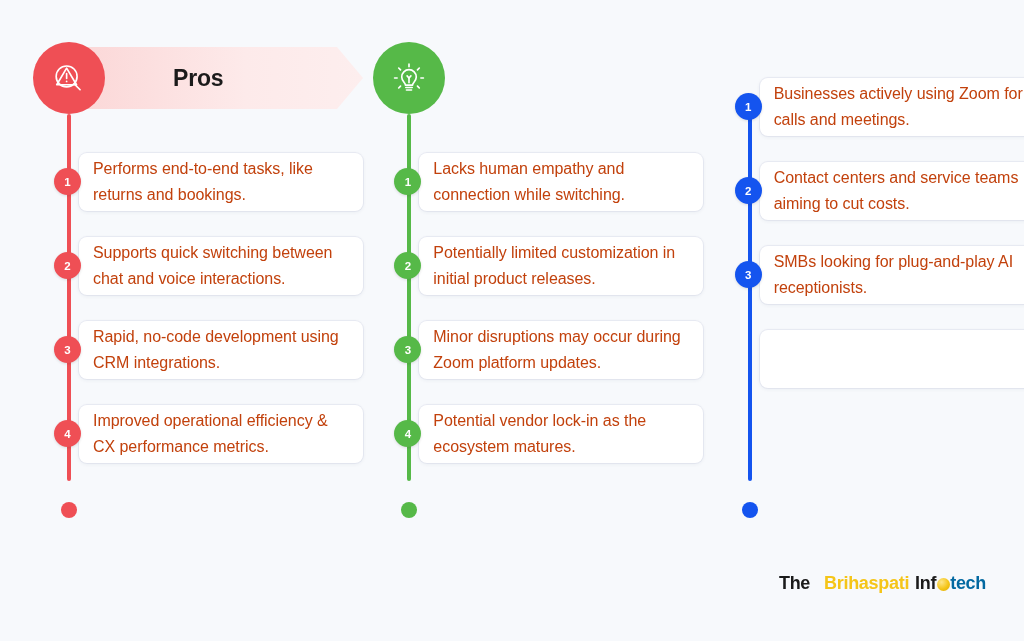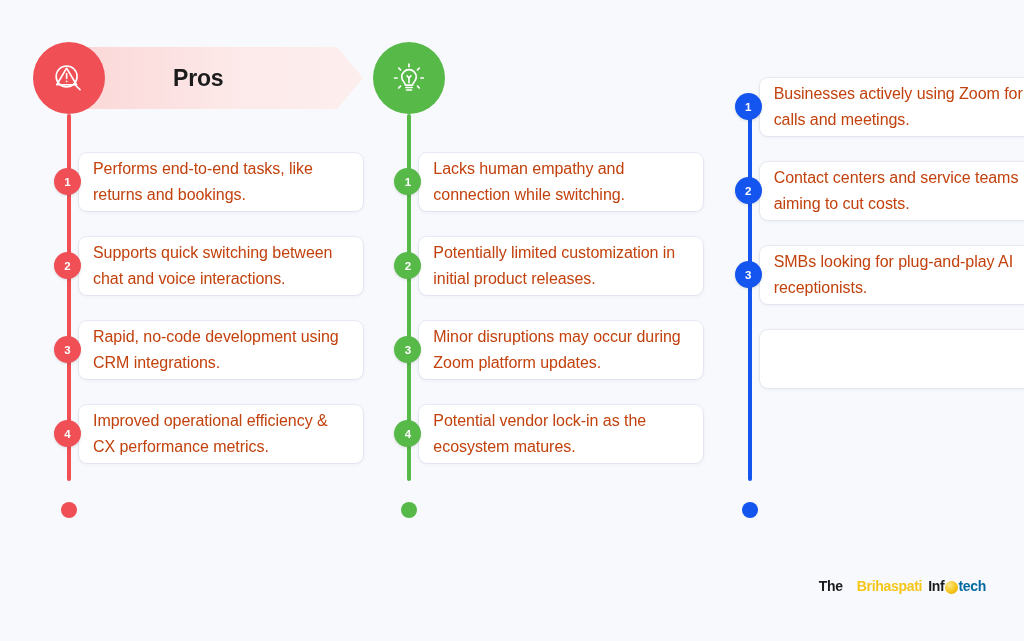--- a/index.html
+++ b/index.html
@@ -141,21 +141,21 @@
     box-shadow: 0 1px 3px rgba(0,0,0,0.12);
   }
 
   
   .footer {
     position: absolute;
     right: 38px;
     bottom: 47px;
     display: flex;
     align-items: center;
-    font-size: 14px;
+    font-size: 18px;
     font-weight: bold;
     letter-spacing: -0.3px;
   }
   .foot-the { color: #1b1b1b; }
   .foot-brand { color: #f5c518; margin-left: 14px; }
   .foot-inf { color: #1b1b1b; margin-left: 6px; }
   .foot-globe {
     display: inline-block;
     width: 13px;
     height: 13px;

